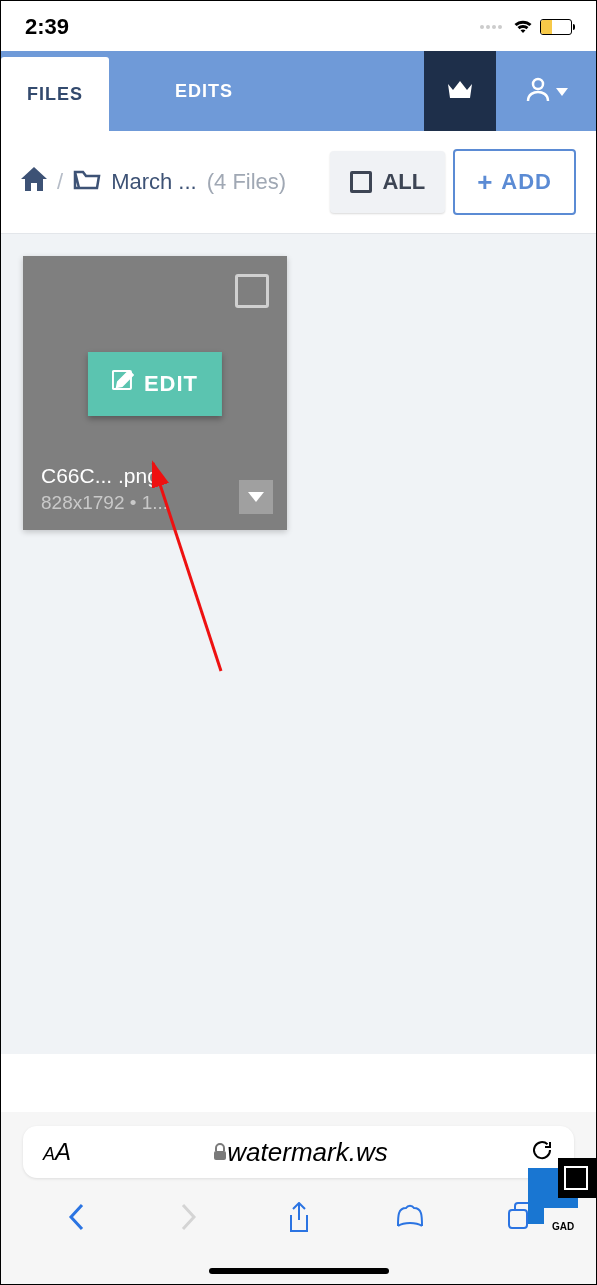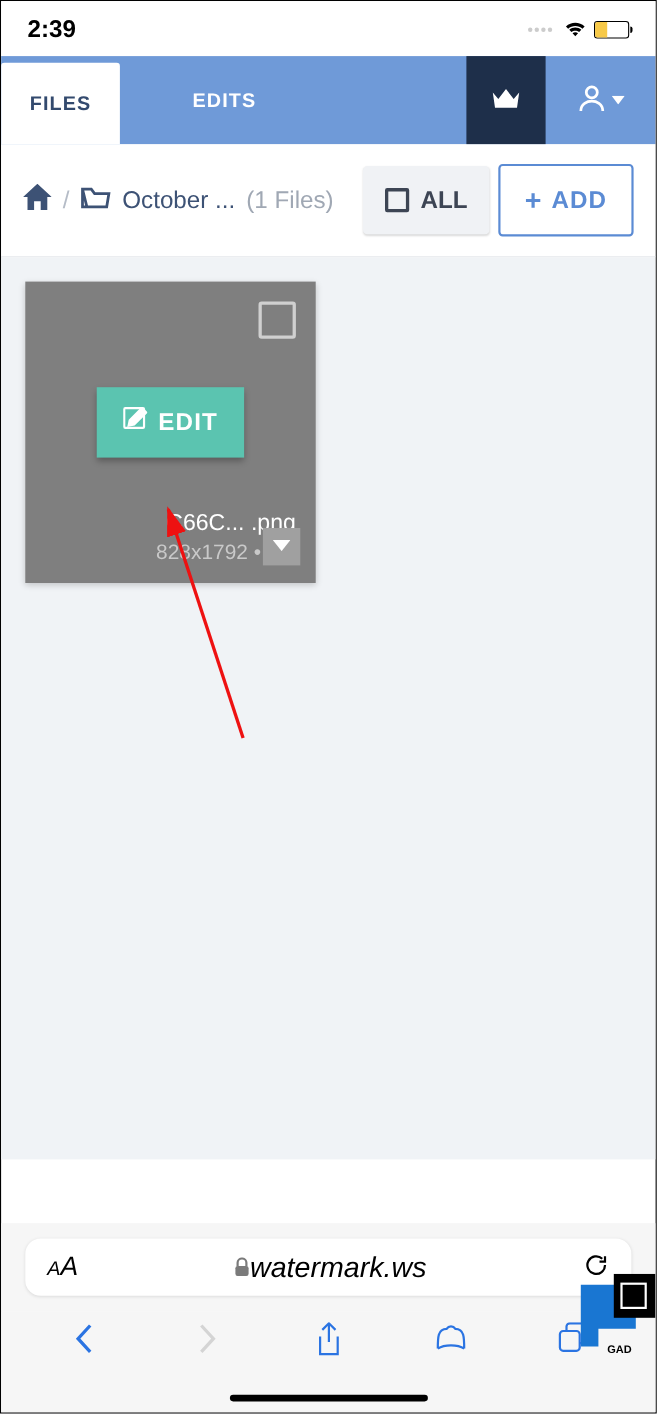--- a/index.html
+++ b/index.html
@@ -166,21 +166,20 @@
       cursor: pointer;
     }
     .add-btn .plus {
       font-size: 26px;
       line-height: 1;
     }
     .content-area {
       background: #f0f3f6;
       padding: 22px;
       min-height: 820px;
-      text-align: right;
     }
     .file-card {
       width: 264px;
       height: 274px;
       background: #7f7f7f;
       position: relative;
       box-shadow: 0 2px 6px rgba(0,0,0,0.2);
       cursor: pointer;
     }
     .card-check {
@@ -366,22 +365,22 @@
       <svg width="26" height="24" viewBox="0 0 26 24" fill="#3d5275">
           <path d="M13 0 L26 12 L22 12 L22 24 L16 24 L16 16 L10 16 L10 24 L4 24 L4 12 L0 12 Z"></path>
         </svg>
     </span>
     <span class="slash">/</span>
     <span>
       <svg width="28" height="22" viewBox="0 0 28 22" fill="none" stroke="#3d5275" stroke-width="2.5">
           <path d="M2 4 L10 4 L13 8 L26 8 L24 20 L2 20 Z M2 4 L6 20"></path>
         </svg>
     </span>
-    <span class="folder-name">October ...</span>
-    <span class="file-count">(1 Files)</span>
+    <span class="folder-name">March ...</span>
+    <span class="file-count">(4 Files)</span>
   </div>
   <button class="all-btn">
     <span class="box"></span>
     <span>ALL</span>
   </button>
   <button class="add-btn">
     <span class="plus">+</span>
     <span>ADD</span>
   </button>
 </div>

